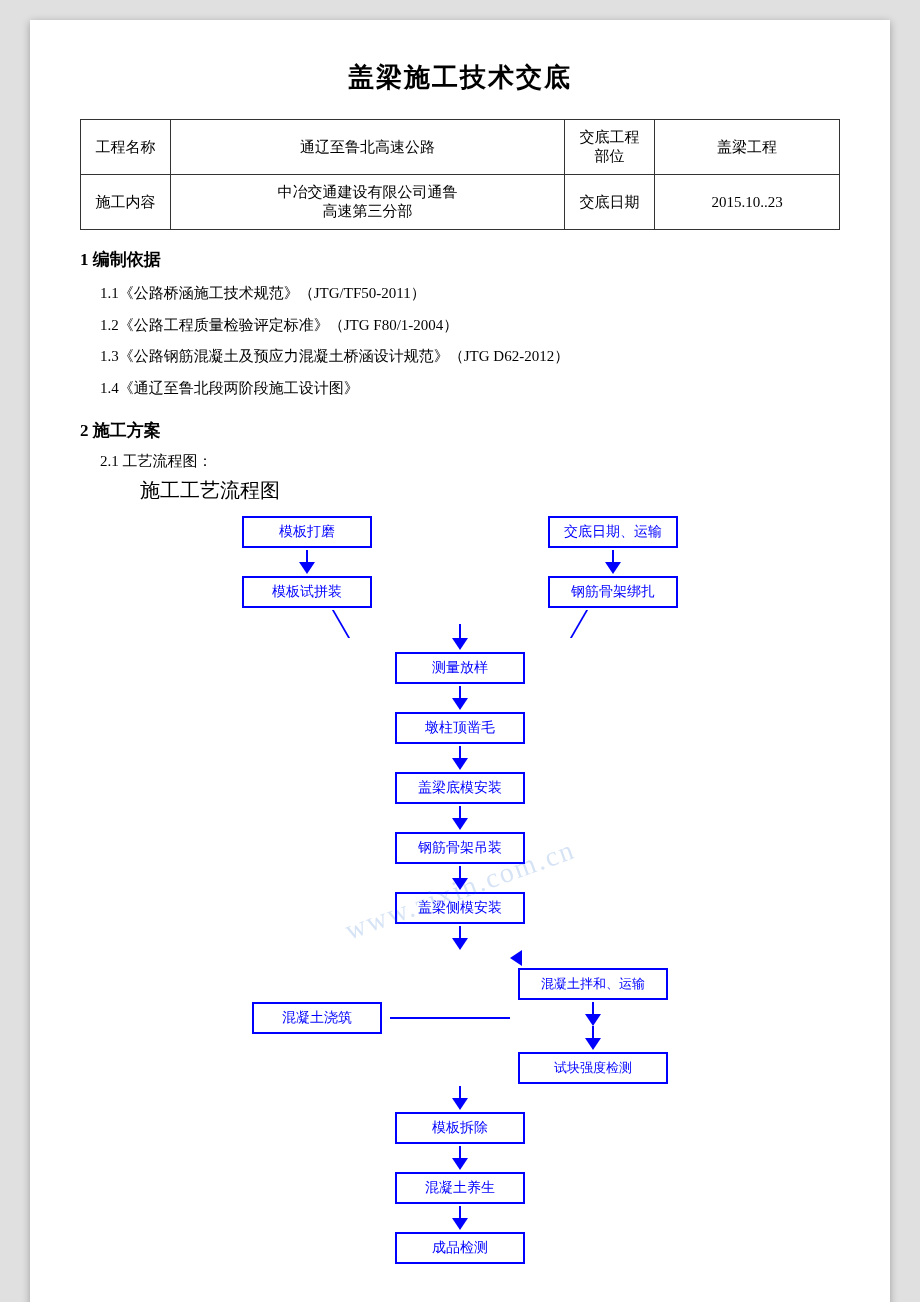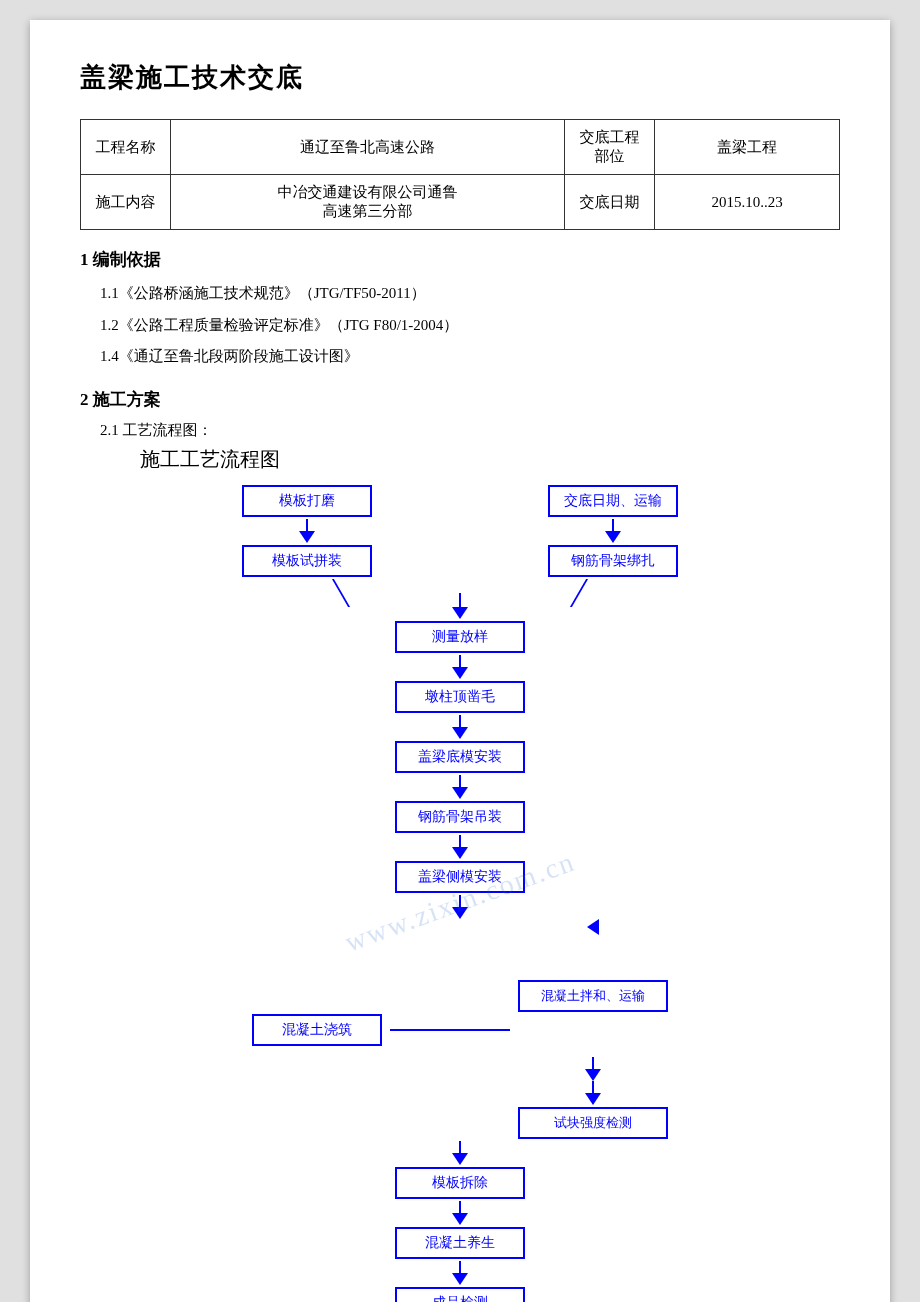--- a/index.html
+++ b/index.html
@@ -11,21 +11,21 @@
       padding: 20px;
     }
     .page {
       background: #fff;
       width: 860px;
       min-height: 1240px;
       padding: 40px 50px;
       box-shadow: 0 2px 8px rgba(0,0,0,0.3);
     }
     .page-title {
-      text-align: left;
+      text-align: center;
       font-size: 26px;
       font-weight: bold;
       margin-bottom: 24px;
       letter-spacing: 2px;
     }
     .info-table {
       width: 100%;
       border-collapse: collapse;
     }
     .info-table td {
@@ -119,20 +119,21 @@
 高速第三分部</td>
       <td class="label-cell">交底日期</td>
       <td>2015.10..23</td>
     </tr>
   </tbody>
     </table>
 
   <div class="section-title">1 编制依据</div>
   <div class="content-line">1.1《公路桥涵施工技术规范》（JTG/TF50-2011）</div>
   <div class="content-line">1.2《公路工程质量检验评定标准》（JTG F80/1-2004）</div>
+  <div class="content-line">1.3《公路钢筋混凝土及预应力混凝土桥涵设计规范》（JTG D62-2012）</div>
   <div class="content-line">1.4《通辽至鲁北段两阶段施工设计图》</div>
 
   <div class="section-title">2 施工方案</div>
   <div class="flow-section-title">2.1 工艺流程图：</div>
   <div class="flow-diagram-label">施工工艺流程图</div>
 
   <div style="position:relative; margin: 0 10px;">
     <div class="watermark">www.zixin.com.cn</div>
 
     <div style="display:flex; justify-content:center; gap:160px; margin-bottom:0;">
@@ -179,21 +180,21 @@
           <div class="flow-arrow-down"></div>
           <div class="flow-box">盖梁侧模安装</div>
           <div class="flow-line-down"></div>
           <div class="flow-arrow-down"></div>
 
           <div style="display:flex;align-items:center;position:relative;">
             <div class="flow-box">混凝土浇筑</div>
 
             <div style="width:120px;height:2px;background:#00f;margin-left:0;"></div>
 
-            <div style="display:flex;flex-direction:column;align-items:center;gap:43px;">
+            <div style="display:flex;flex-direction:column;align-items:flex-start;">
 
               <div style="display:flex;align-items:center;">
                 <div class="arrow-left"></div>
               </div>
               <div class="flow-box" style="min-width:150px;font-size:13px;">混凝土拌和、运输</div>
               <div style="display:flex;flex-direction:column;align-items:center;width:100%;">
                 <div class="flow-line-down"></div>
                 <div class="flow-arrow-down"></div>
                 <div class="flow-line-down"></div>
                 <div class="flow-arrow-down"></div>

